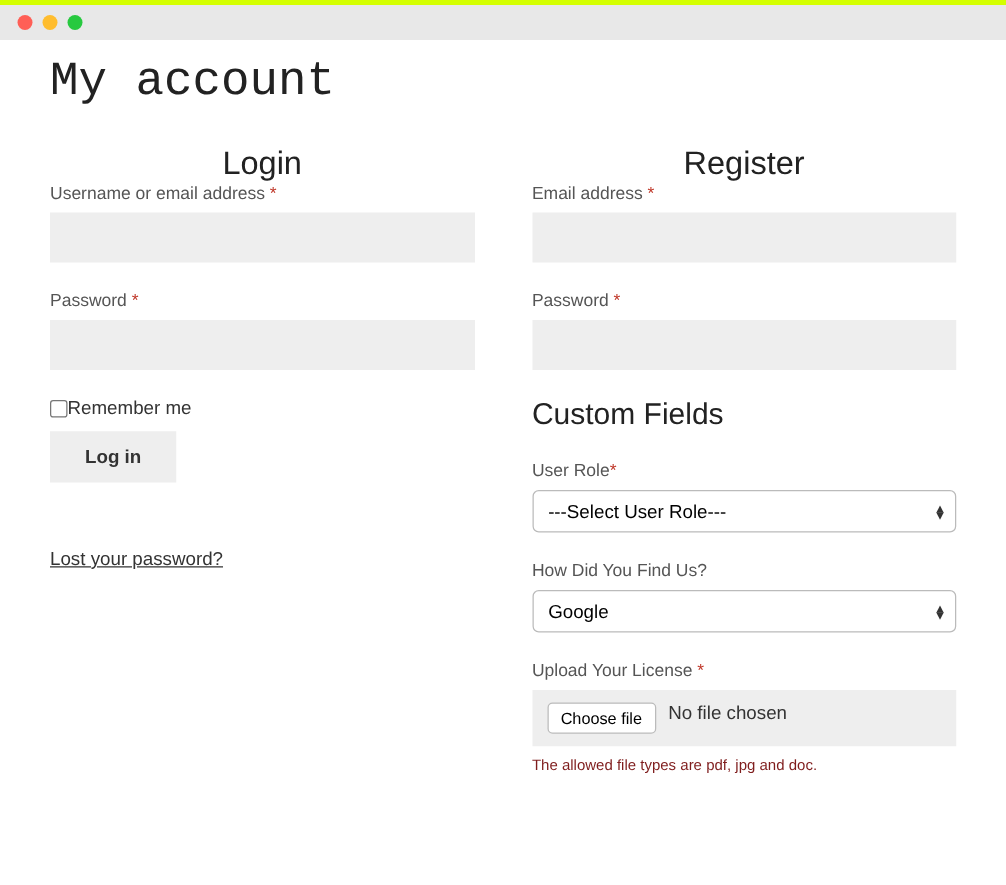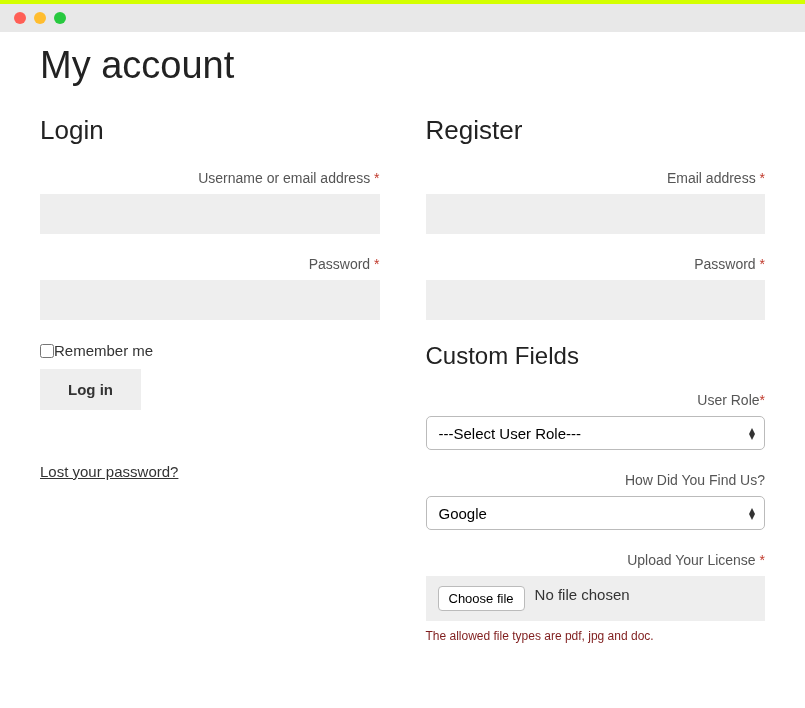--- a/index.html
+++ b/index.html
@@ -29,50 +29,50 @@
     .tl-yellow { background: #ffbd2e; }
     .tl-green { background: #27c93f; }
     .page {
       padding: 12px 40px 40px 40px;
     }
     h1.page-title {
       font-size: 38px;
       font-weight: 400;
       color: #222;
       margin-bottom: 28px;
+      font-family: Liberation Mono, monospace;
     }
     .cols {
       display: flex;
       gap: 46px;
     }
     .col {
       flex: 1;
       min-width: 0;
     }
     h2.section-title {
       font-size: 26px;
       font-weight: 400;
       color: #222;
-      margin-bottom: 24px;
+      text-align: center;
     }
     h2.subsection-title {
       font-size: 24px;
       font-weight: 400;
       color: #222;
       margin: 20px 0 22px 0;
     }
     .form-row {
       margin-bottom: 22px;
     }
     label.field-label {
       display: block;
       font-size: 14px;
       color: #555;
       margin-bottom: 8px;
-      text-align: right;
     }
     .req { color: #c0392b; }
     input.text-input {
       width: 100%;
       height: 40px;
       background: #eeeeee;
       border: none;
       padding: 0 10px;
       font-size: 15px;
     }

